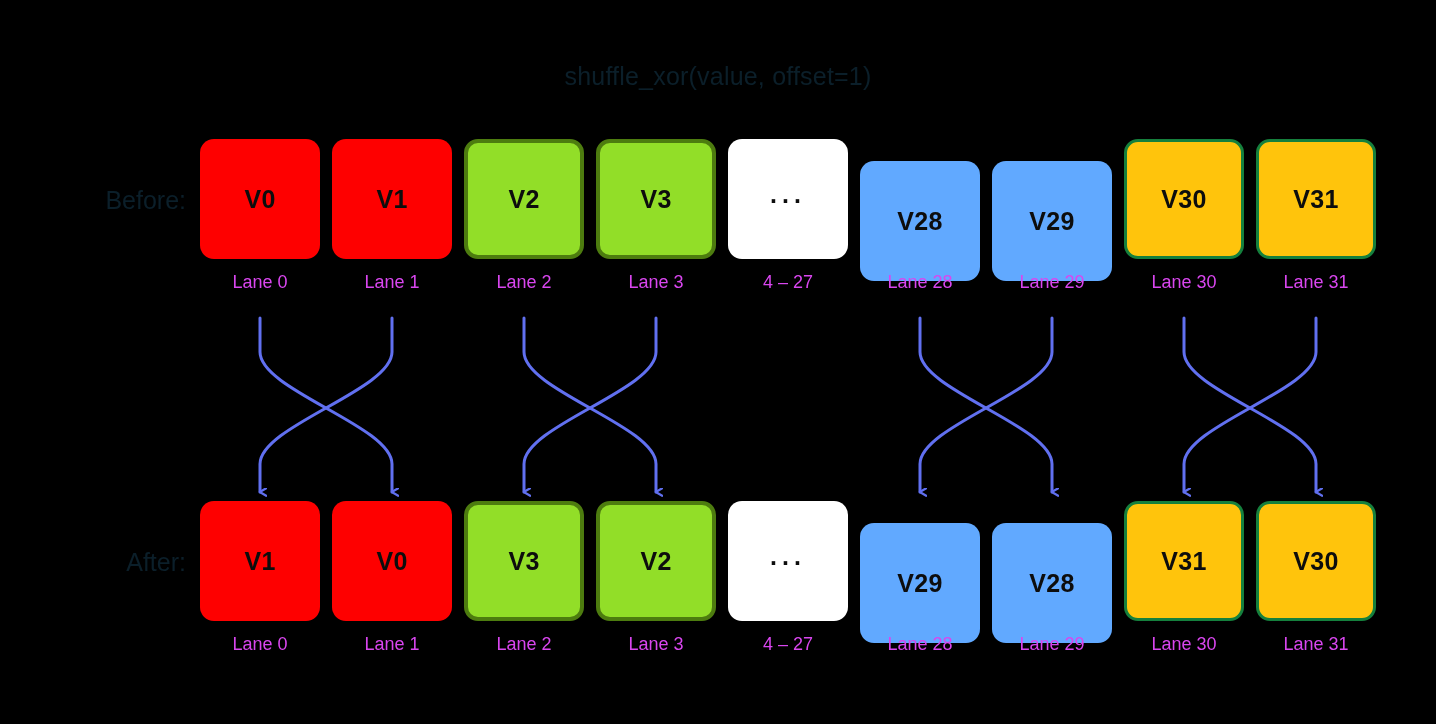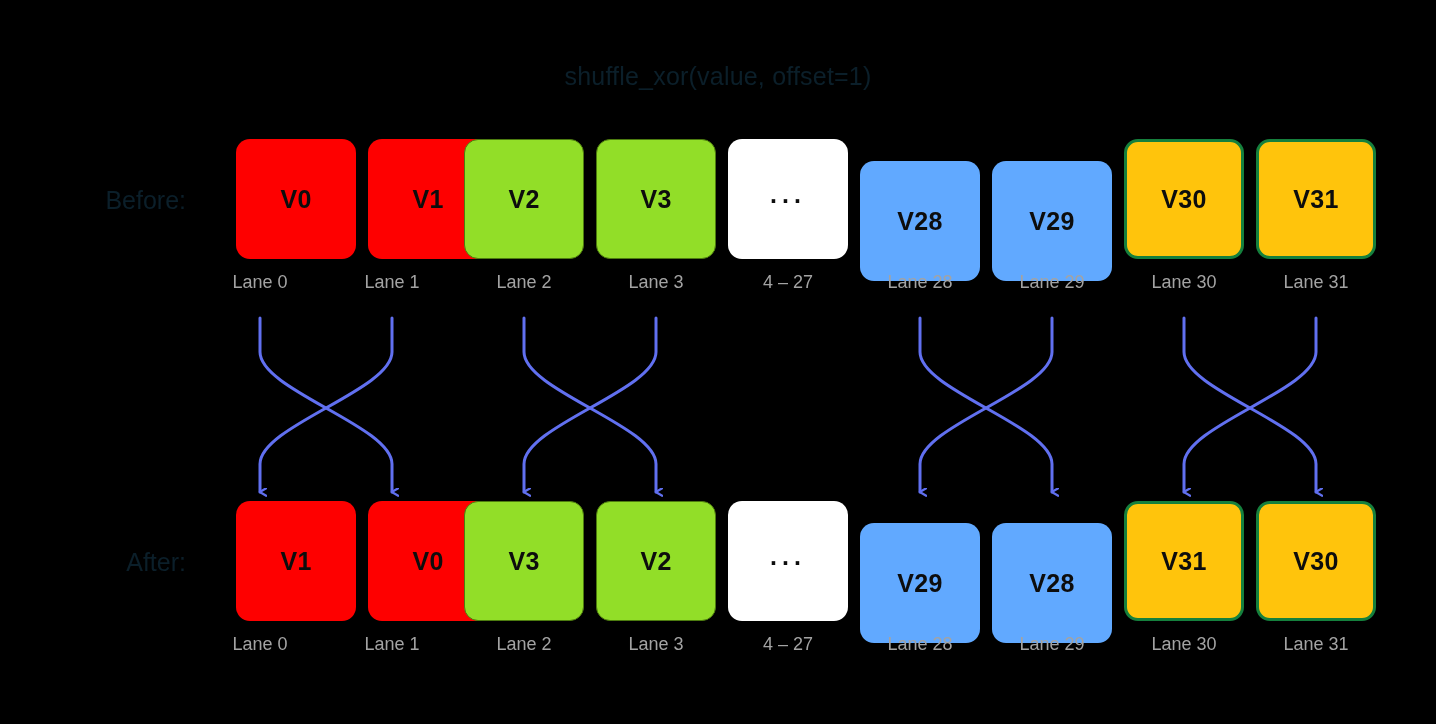--- a/index.html
+++ b/index.html
@@ -75,43 +75,43 @@
     display: flex;
     align-items: center;
     justify-content: center;
     font-size: 25px;
     font-weight: 700;
     letter-spacing: 0.3px;
     color: #0d0d0d;
     line-height: 1;
   }
 
-  .box.red    { background: #fe0000; margin-left: 36px; }
-  .box.green  { background: #92de28; border: 1px solid #4d7c0f; }
+  .box.red    { background: #fe0000; }
+  .box.green  { background: #92de28; border: 4px solid #4d7c0f; }
   .box.white  { background: #ffffff; }
   .box.blue   { background: #61a9ff; margin-top: 22px; }
   .box.orange { background: #ffc40c; border: 3px solid #15803d; }
 
   .box.white .dots {
     font-size: 25px;
     font-weight: 700;
     letter-spacing: 5px;
     color: #0d0d0d;
     transform: translateY(-5px);
   }
 
   .lane {
     position: absolute;
     top: 133px;
     left: 0;
     width: 120px;
     text-align: center;
     font-size: 18px;
     font-weight: 400;
-    color: #a3a3a3;
+    color: #d946ef;
     white-space: nowrap;
   }
 
   
   #arrows {
     position: absolute;
     left: 0;
     top: 0;
     width: 1436px;
     height: 724px;

